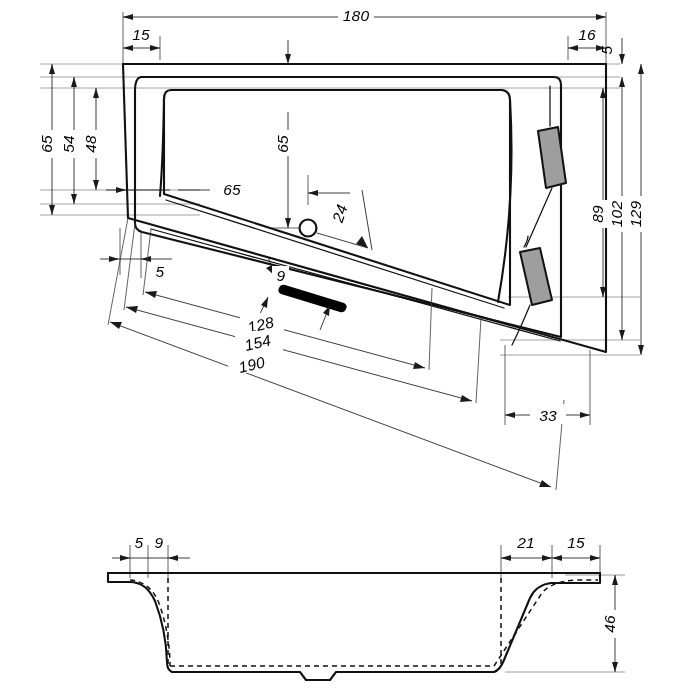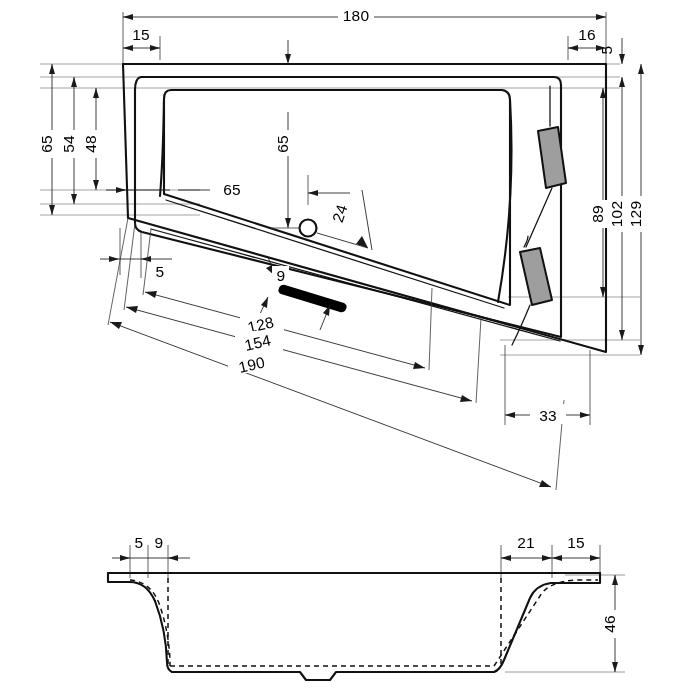--- a/index.html
+++ b/index.html
@@ -11,20 +11,21 @@
     width: 700px;
     height: 700px;
     font-family: "Liberation Sans", sans-serif;
     overflow: hidden;
   }
   #drawing-root {
     position: relative;
     width: 700px;
     height: 700px;
     background: #ffffff;
+    font-style: italic;
   }
   svg.tech-drawing {
     display: block;
     width: 700px;
     height: 700px;
   }
   .body-line {
     fill: none;
     stroke: #111111;
     stroke-width: 2.1;

